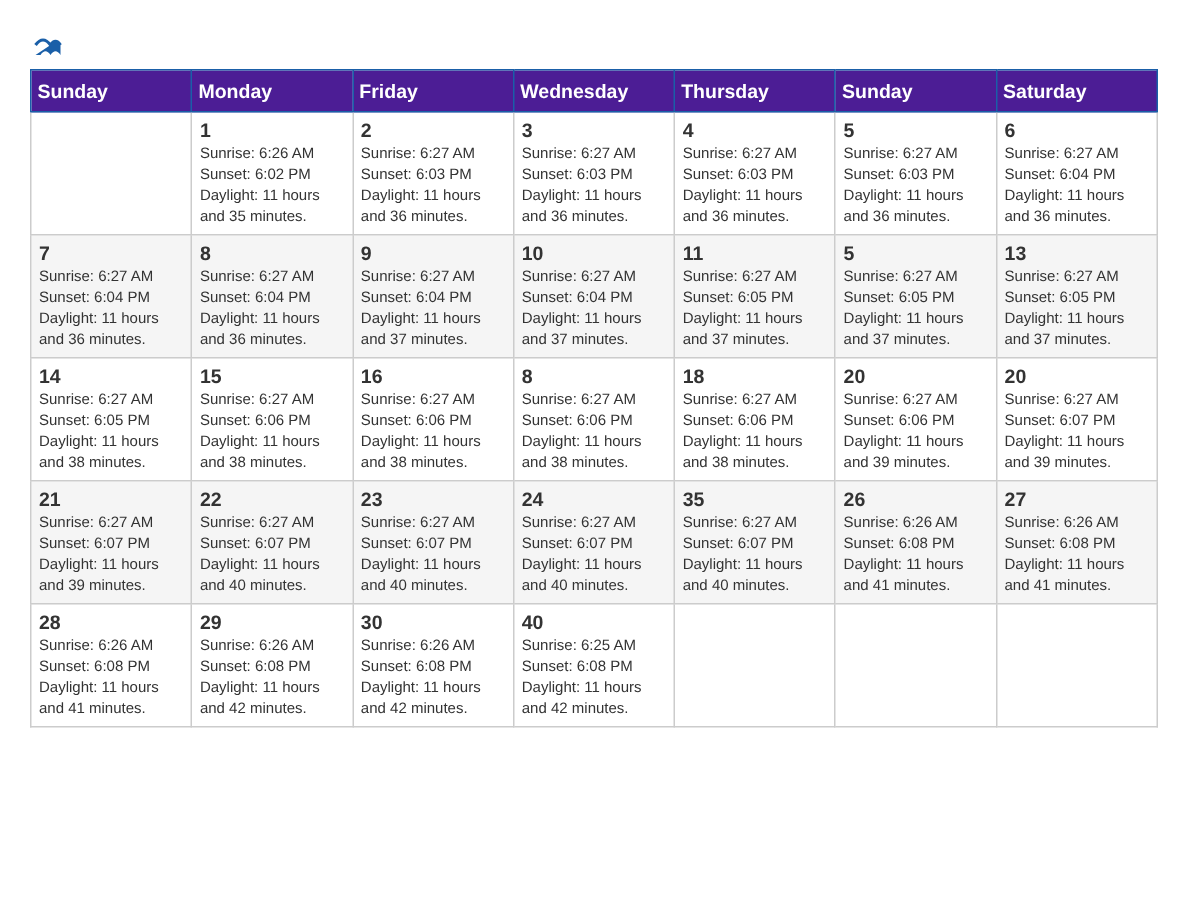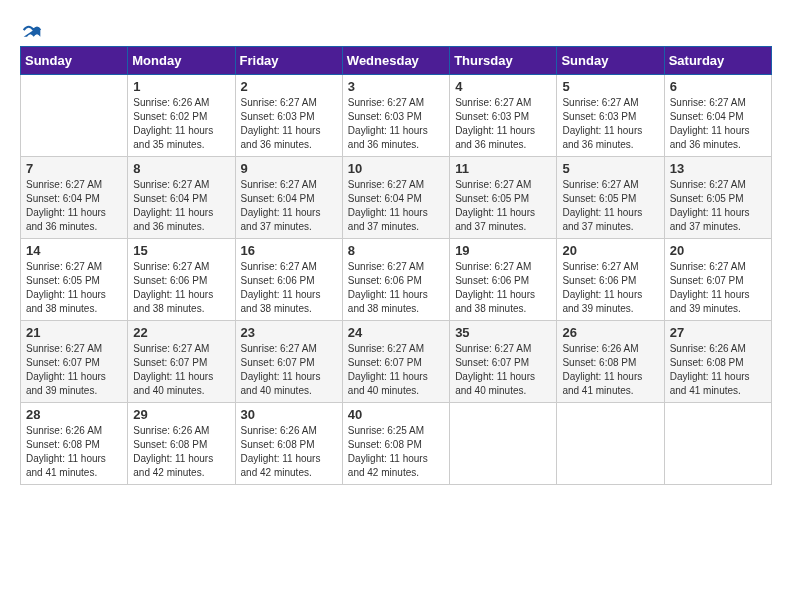--- a/index.html
+++ b/index.html
@@ -192,21 +192,21 @@
         </td>
         <td>
           <span class="day-number">16</span>
           <div class="day-info">Sunrise: 6:27 AM<br>Sunset: 6:06 PM<br>Daylight: 11 hours and 38 minutes.</div>
         </td>
         <td>
           <span class="day-number">8</span>
           <div class="day-info">Sunrise: 6:27 AM<br>Sunset: 6:06 PM<br>Daylight: 11 hours and 38 minutes.</div>
         </td>
         <td>
-          <span class="day-number">19</span>
+          <span class="day-number">18</span>
           <div class="day-info">Sunrise: 6:27 AM<br>Sunset: 6:06 PM<br>Daylight: 11 hours and 38 minutes.</div>
         </td>
         <td>
           <span class="day-number">20</span>
           <div class="day-info">Sunrise: 6:27 AM<br>Sunset: 6:06 PM<br>Daylight: 11 hours and 39 minutes.</div>
         </td>
         <td>
           <span class="day-number">20</span>
           <div class="day-info">Sunrise: 6:27 AM<br>Sunset: 6:07 PM<br>Daylight: 11 hours and 39 minutes.</div>
         </td>

